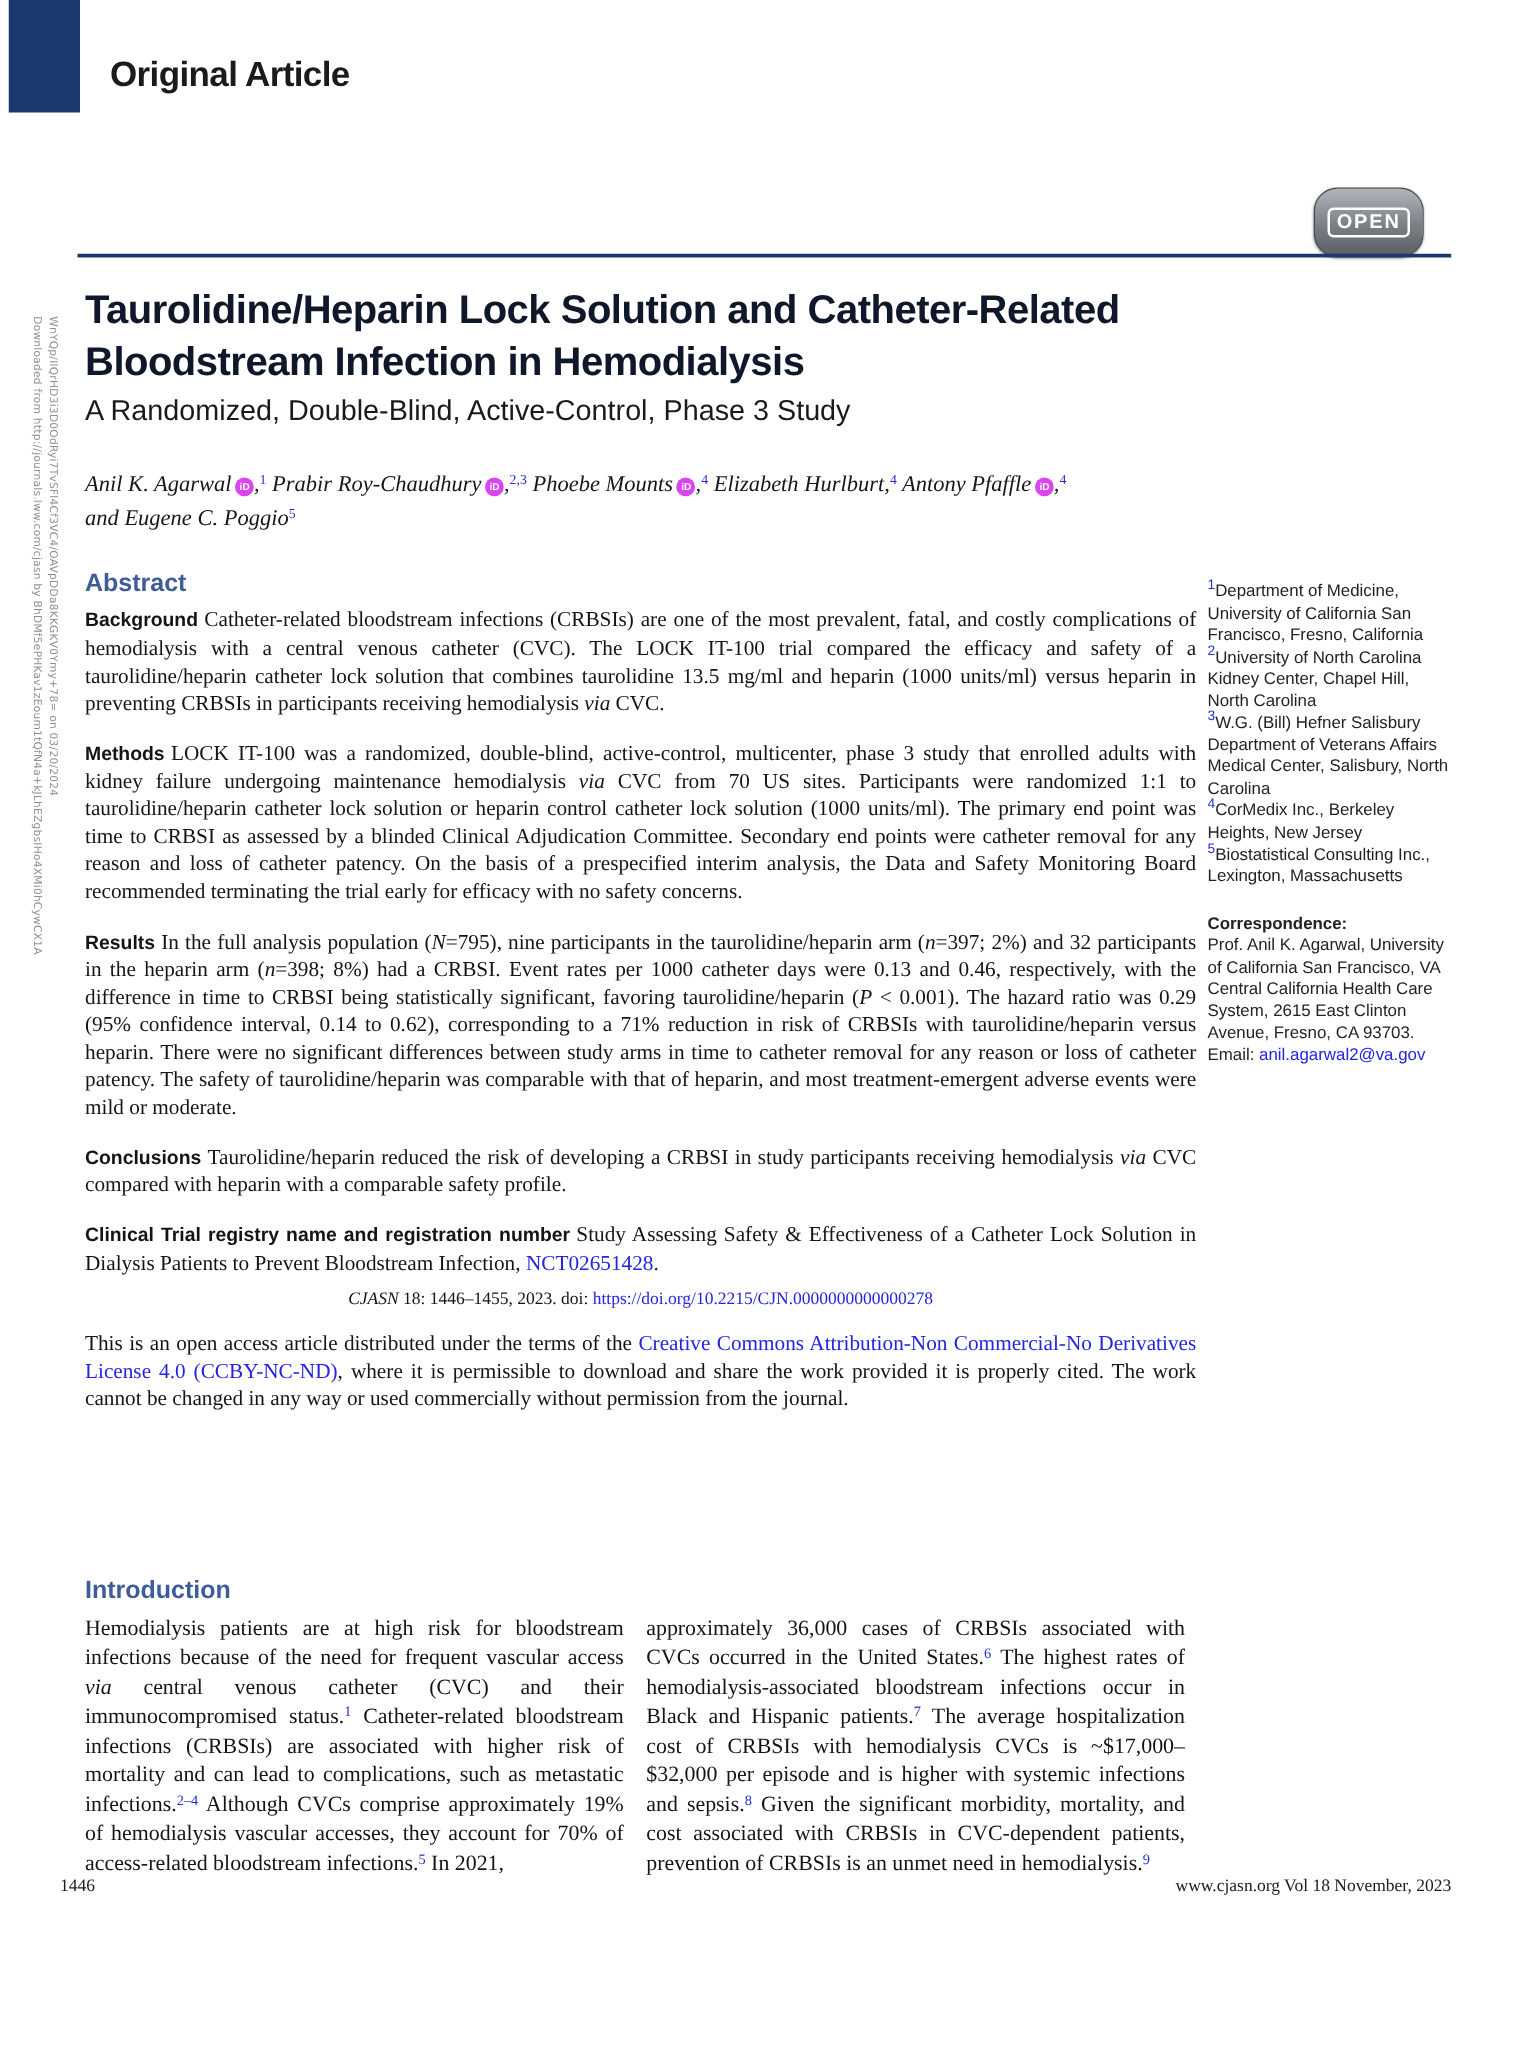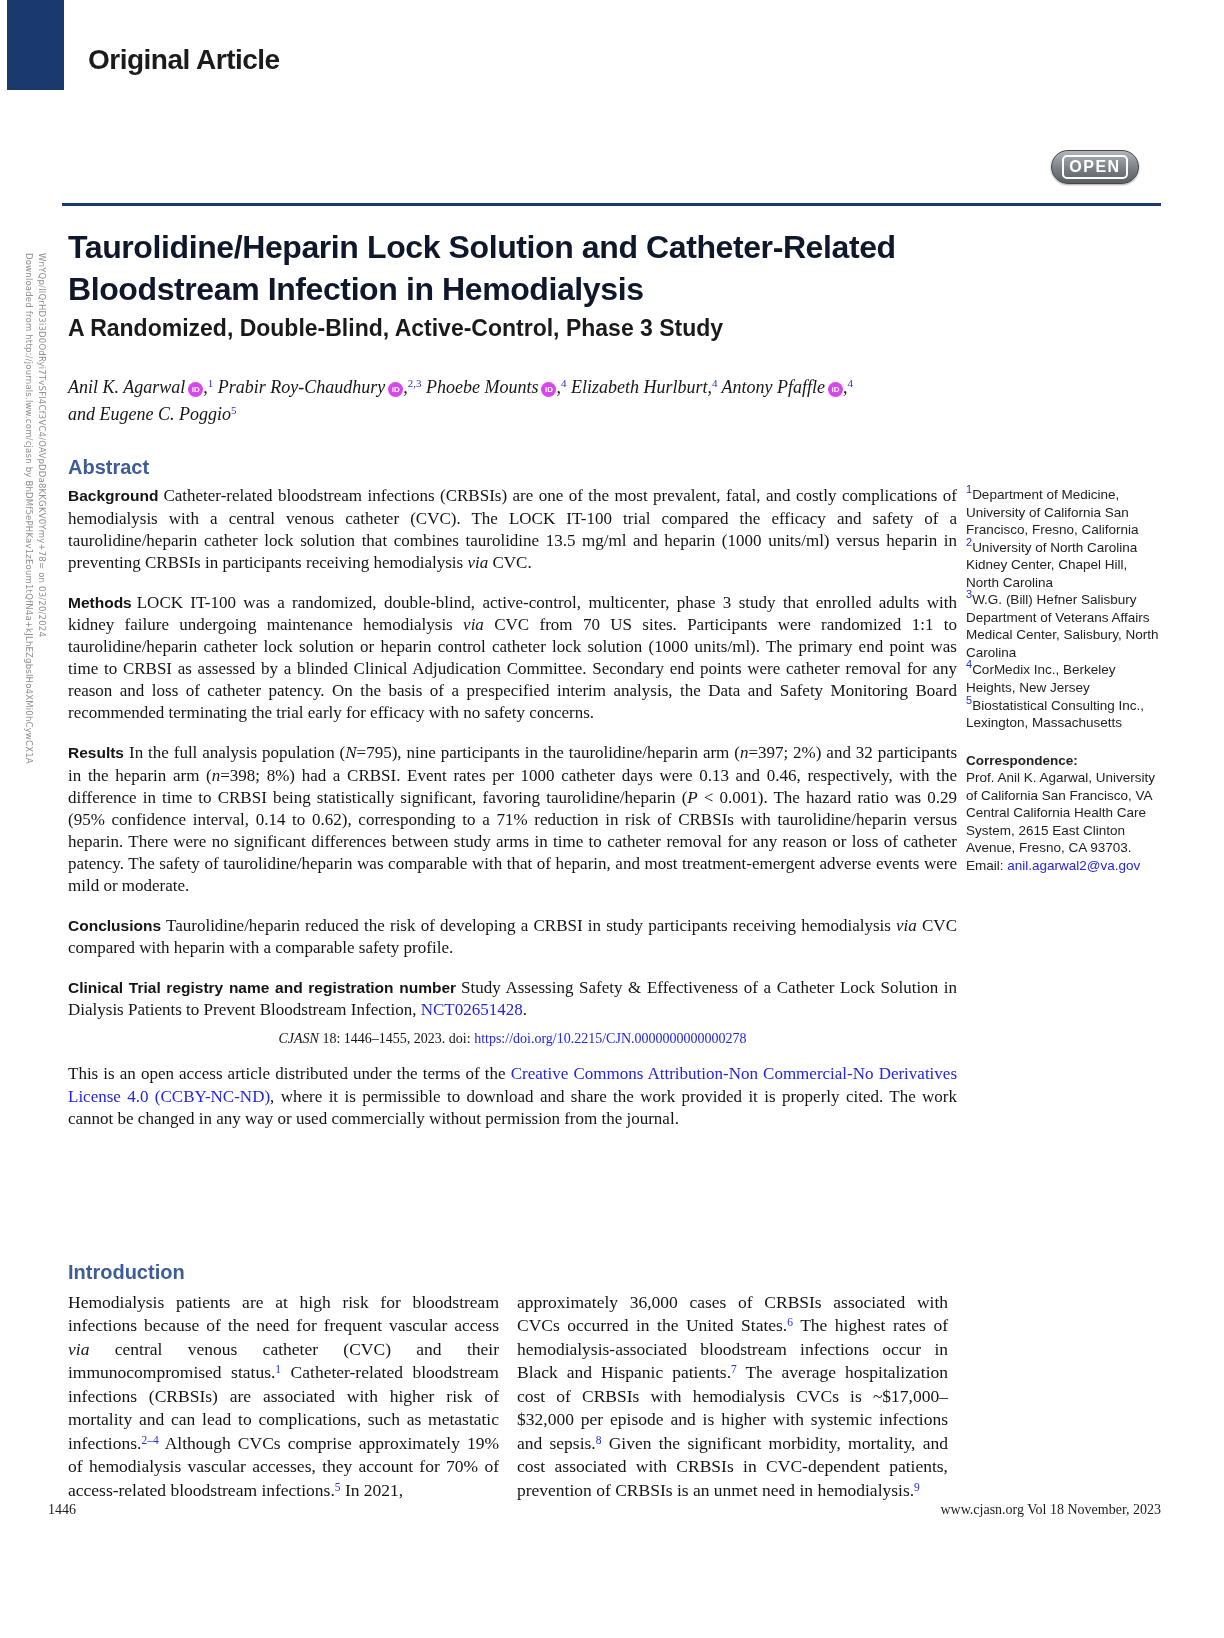--- a/index.html
+++ b/index.html
@@ -5,53 +5,53 @@
   html,body{margin:0;padding:0;}
   body{
     width:1224px;height:1638px;position:relative;background:#ffffff;
     color:#141414;font-family:"Liberation Serif",serif;overflow:hidden;
   }
   
   .corner-square{position:absolute;left:7px;top:0;width:57px;height:90px;background:#1a3a6d;}
   .kicker{position:absolute;left:88px;top:44px;font-family:"Liberation Sans",sans-serif;
     font-weight:700;font-size:28px;letter-spacing:-0.5px;color:#1b1b1b;}
   .top-rule{position:absolute;left:62px;top:203px;width:1099px;height:3px;background:#1a3a6d;}
-  .open-badge{position:absolute;left:1051px;top:150px;width:88px;height:34px;border-radius:19px;
+  .open-badge{position:absolute;left:1051px;top:150px;width:88px;height:56px;border-radius:19px;
     box-sizing:border-box;border:1px solid #44484c;
     background:linear-gradient(180deg,#b2b6bb 0%,#7a7f85 55%,#5a5f64 100%);
     display:flex;align-items:center;justify-content:center;
     box-shadow:0 1px 2px rgba(0,0,0,0.35);}
   .open-badge span{border:2px solid #fff;border-radius:5px;padding:0 5px;color:#fff;
     font-family:"Liberation Sans",sans-serif;font-weight:700;font-size:16px;
     letter-spacing:1.5px;line-height:20px;}
   
   .vtext{position:absolute;top:253px;writing-mode:vertical-rl;height:700px;
     font-family:"DejaVu Sans",sans-serif;font-size:8.5px;color:#8f8f8f;letter-spacing:0.2px;}
   #vt1{left:24px}
   #vt2{left:37px}
   
   .main{position:absolute;left:68px;top:226px;width:889px;}
   h1.title{margin:0;font-family:"Liberation Sans",sans-serif;font-weight:700;
     font-size:32px;line-height:1.32;letter-spacing:-0.4px;color:#0f172a;}
-  h2.subtitle{margin:5px 0 0;font-family:"Liberation Sans",sans-serif;font-weight:700;
+  h2.subtitle{margin:5px 0 0;font-family:"Liberation Sans",sans-serif;font-weight:400;
     font-size:23px;color:#1a1a1a;}
   .authors{margin-top:32px;font-size:18px;line-height:1.5;font-style:italic;color:#161616;}
   .orcid{display:inline-block;width:15px;height:15px;border-radius:50%;background:#d946ef;
     color:#fff;font-family:"Liberation Sans",sans-serif;font-style:normal;font-weight:700;
     font-size:8px;line-height:15px;text-align:center;margin-left:3px;vertical-align:1px;}
   sup.ref{color:#2330cc;font-size:11px;font-style:normal;line-height:0;vertical-align:6px;}
   .sec-heading{font-family:"Liberation Sans",sans-serif;font-weight:700;font-size:20px;
     color:#3e5c9a;margin:28px 0 6px;}
   .abs p{margin:0 0 18px;font-size:17px;line-height:1.3;text-align:justify;}
   .lead{font-family:"Liberation Sans",sans-serif;font-weight:700;font-size:15.5px;margin-right:5px;}
   a.lnk{color:#2323e0;text-decoration:none;cursor:pointer;}
   .citation{text-align:center;margin:-8px 0 16px;font-size:14px;}
   .openaccess{font-size:14.5px;line-height:1.33;text-align:justify;margin-top:26px;}
   
-  .sidebar{position:absolute;left:966px;top:486px;width:197px;
+  .sidebar{position:absolute;left:966px;top:464px;width:197px;
     font-family:"Liberation Sans",sans-serif;font-size:13.5px;line-height:1.3;color:#222;}
   .aff-item{margin:0;}
   .corr{margin-top:20px;}
   .corr-label{font-weight:700;}
   
   .intro{position:absolute;left:68px;top:1261px;width:883px;}
   .intro .sec-heading{margin:0 0 7px;}
   .cols{display:flex;gap:18px;}
   .col{width:431px;font-size:17.5px;line-height:1.34;text-align:justify;}
   .col sup.ref{font-size:11.5px;vertical-align:5px;}

